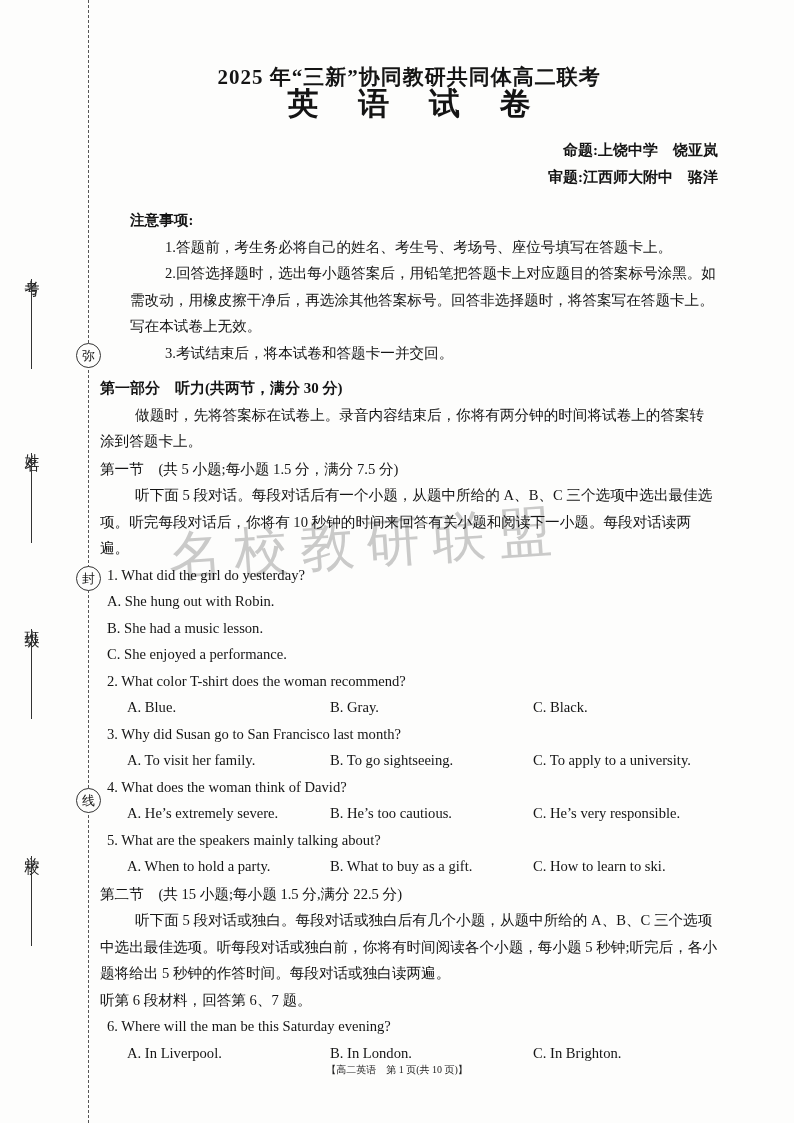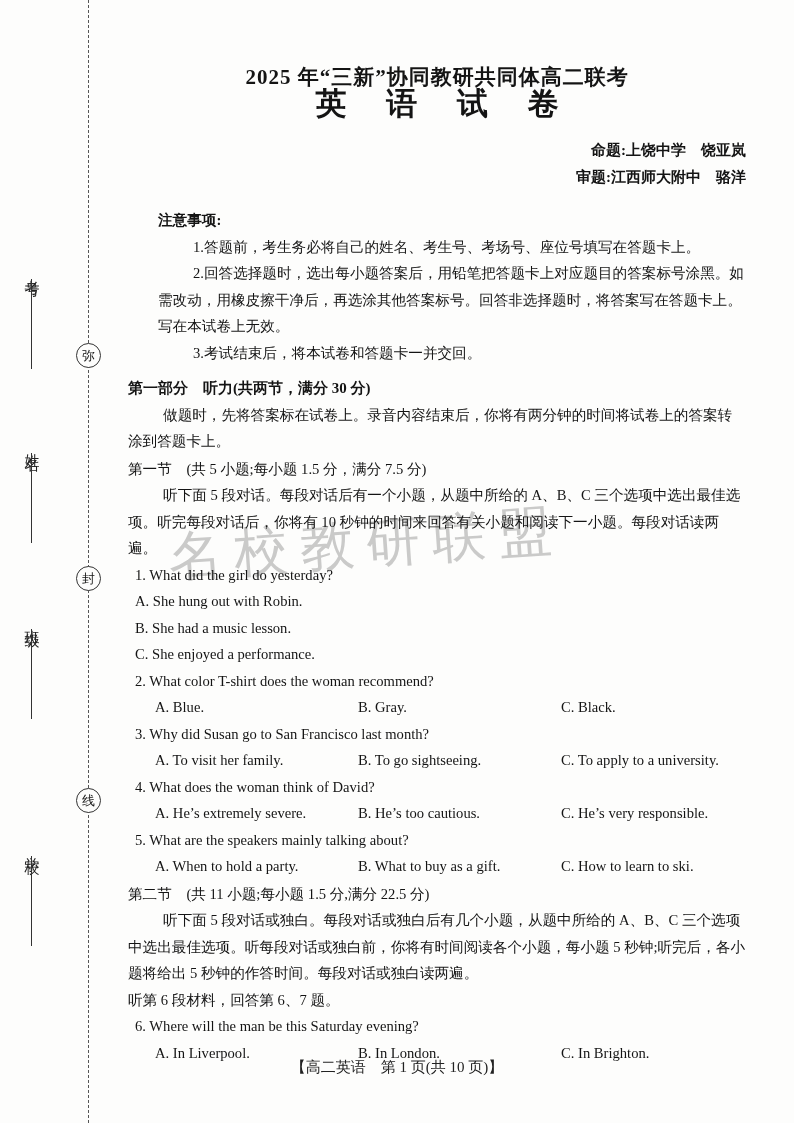--- a/index.html
+++ b/index.html
@@ -44,21 +44,21 @@
   .watermark {
     position: absolute; left: 168px; top: 508px;
     font-size: 54px; letter-spacing: 12px;
     color: #8d8d8d; opacity: 0.45;
     transform: rotate(-4deg);
     white-space: nowrap; pointer-events: none; z-index: 1;
   }
 
   
   main {
-    position: absolute; left: 128px; top: 0; width: 618px; z-index: 2;
+    position: absolute; left: 100px; top: 0; width: 618px; z-index: 2;
     font-size: 14.6px; line-height: 26.5px;
   }
   .title {
     text-align: center; font-size: 21px; font-weight: bold;
     margin-top: 64px; letter-spacing: 1px;
   }
   .subtitle {
     text-align: center; font-size: 31px; font-weight: bold;
     letter-spacing: 16px; text-indent: 16px;
   }
@@ -76,21 +76,21 @@
   .q { margin-left: 7px; }
   .opts-vert div { }
   .opts-row {
     display: grid; grid-template-columns: 203px 203px auto;
     margin-left: 20px;
   }
   .material-note { margin-left: 0; }
 
   .footer {
     position: absolute; bottom: 46px; left: 0; width: 794px;
-    text-align: center; font-size: 15px; color: #222; z-index: 2;
+    text-align: center; font-size: 10px; color: #222; z-index: 2;
   }
 </style>
 </head>
 <body>
 
 <div class="page">
 
   <div class="seal-line"></div>
 
   <div class="seal-circle c1">
@@ -179,21 +179,21 @@
 
     <div class="q">
       <div>5. What are the speakers mainly talking about?</div>
       <div class="opts-row">
         <span>A. When to hold a party.</span>
         <span>B. What to buy as a gift.</span>
         <span>C. How to learn to ski.</span>
       </div>
     </div>
 
-    <div class="section-heading">第二节　(共 11 小题;每小题 1.5 分,满分 22.5 分)</div>
+    <div class="section-heading">第二节　(共 15 小题;每小题 1.5 分,满分 22.5 分)</div>
     <div class="indent-p">听下面 5 段对话或独白。每段对话或独白后有几个小题，从题中所给的 A、B、C 三个选项中选出最佳选项。听每段对话或独白前，你将有时间阅读各个小题，每小题 5 秒钟;听完后，各小题将给出 5 秒钟的作答时间。每段对话或独白读两遍。</div>
     <div class="material-note">听第 6 段材料，回答第 6、7 题。</div>
 
     <div class="q">
       <div>6. Where will the man be this Saturday evening?</div>
       <div class="opts-row">
         <span>A. In Liverpool.</span>
         <span>B. In London.</span>
         <span>C. In Brighton.</span>
       </div>

